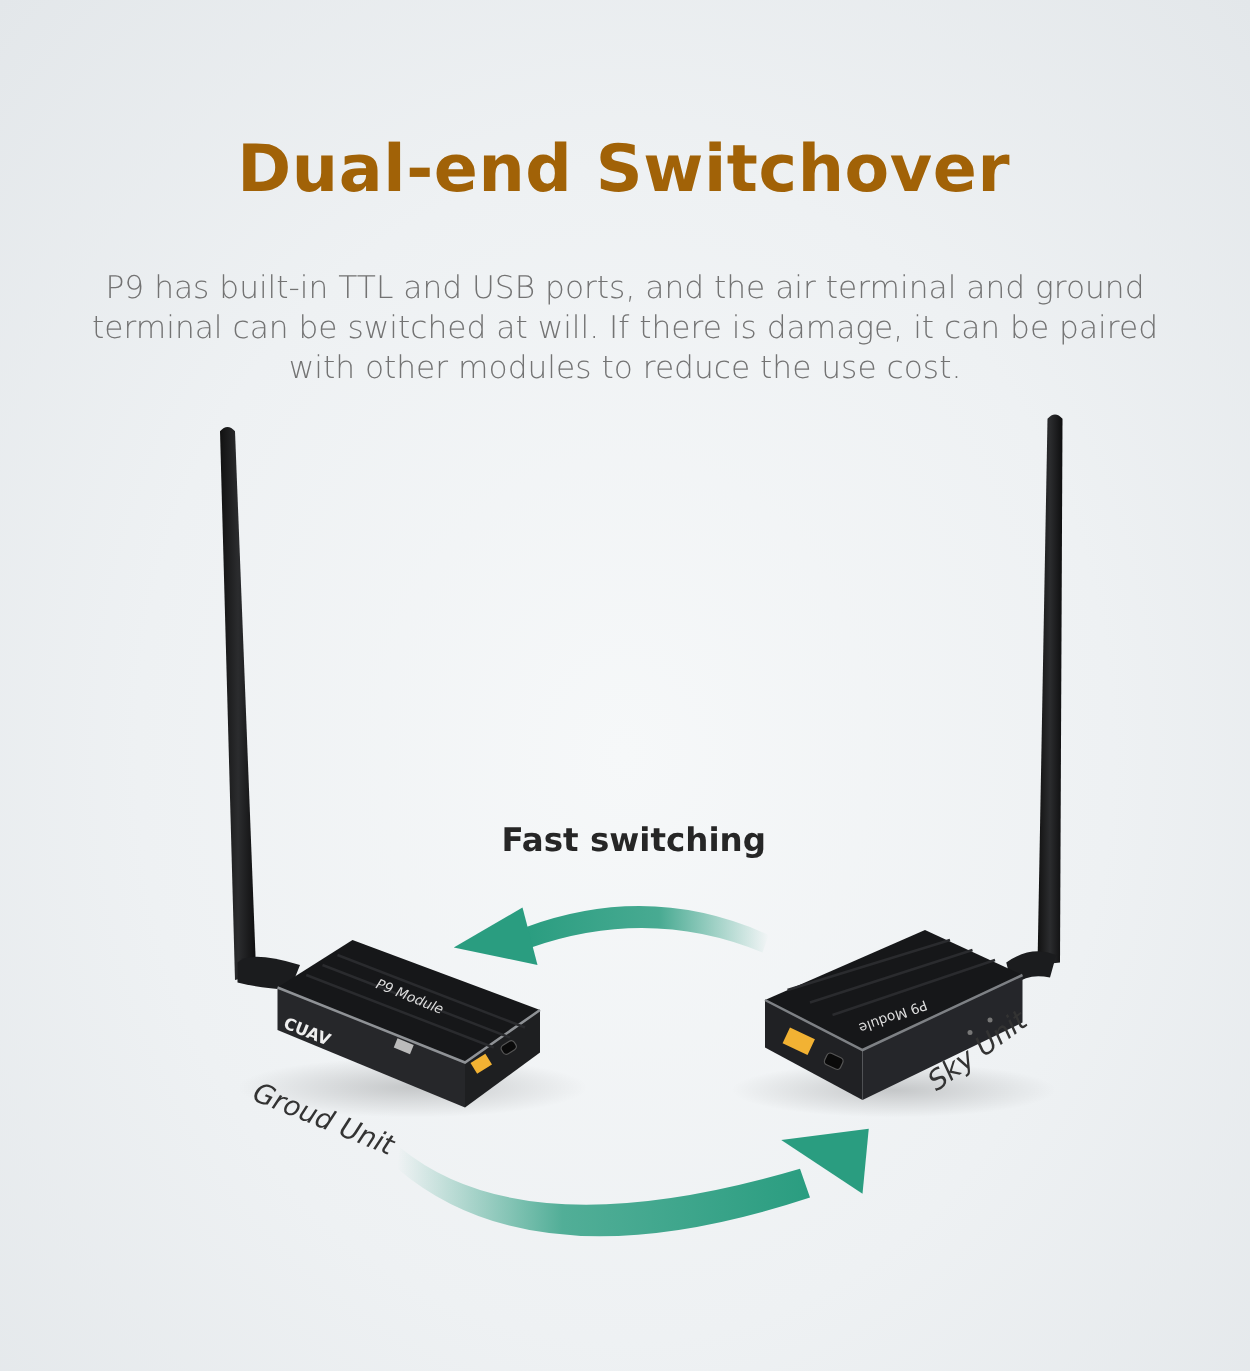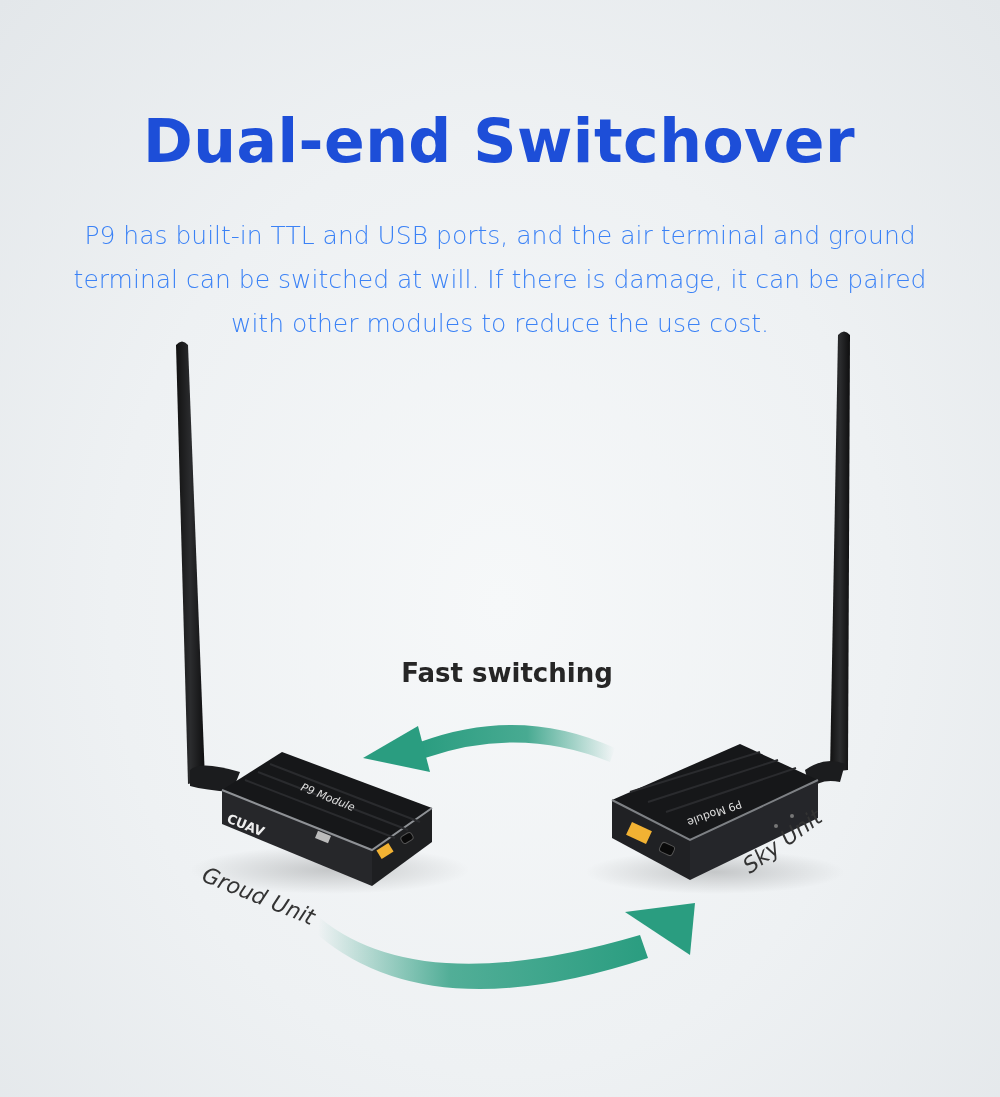--- a/index.html
+++ b/index.html
@@ -3,25 +3,25 @@
   <meta charset="utf-8">
   <style>
     html, body { margin: 0; padding: 0; }
     body {
       width: 1000px; height: 1097px; overflow: hidden; position: relative;
       background: radial-gradient(ellipse at 50% 55%, #f6f8f9 0%, #eef1f3 55%, #e3e7ea 100%);
       font-family: "DejaVu Sans", "Liberation Sans", sans-serif;
     }
     .title {
       position: absolute; top: 106px; left: 0; width: 998px; text-align: center;
-      font-size: 60px; font-weight: bold; color: #1d4ed8; letter-spacing: 0.5px;
+      font-size: 52px; font-weight: bold; color: #a16207; letter-spacing: 0.5px;
     }
     .desc {
       position: absolute; top: 214px; left: 60px; width: 880px; text-align: center;
-      font-size: 25px; line-height: 44px; color: #3b82f6; font-weight: 300;
+      font-size: 25px; line-height: 32px; color: #737373; font-weight: 300;
     }
     .fast {
       position: absolute; top: 658px; left: 0; width: 1014px; text-align: center;
       font-size: 26px; font-weight: bold; color: #262626;
     }
     .scene { position: absolute; left: 0; top: 0; width: 1000px; height: 1097px; }
     .unit-label {
       position: absolute; font-size: 22px; color: #333; font-style: italic;
     }
     .ground-label { left: 208px; top: 862px; transform: rotate(22deg); transform-origin: left top; }

